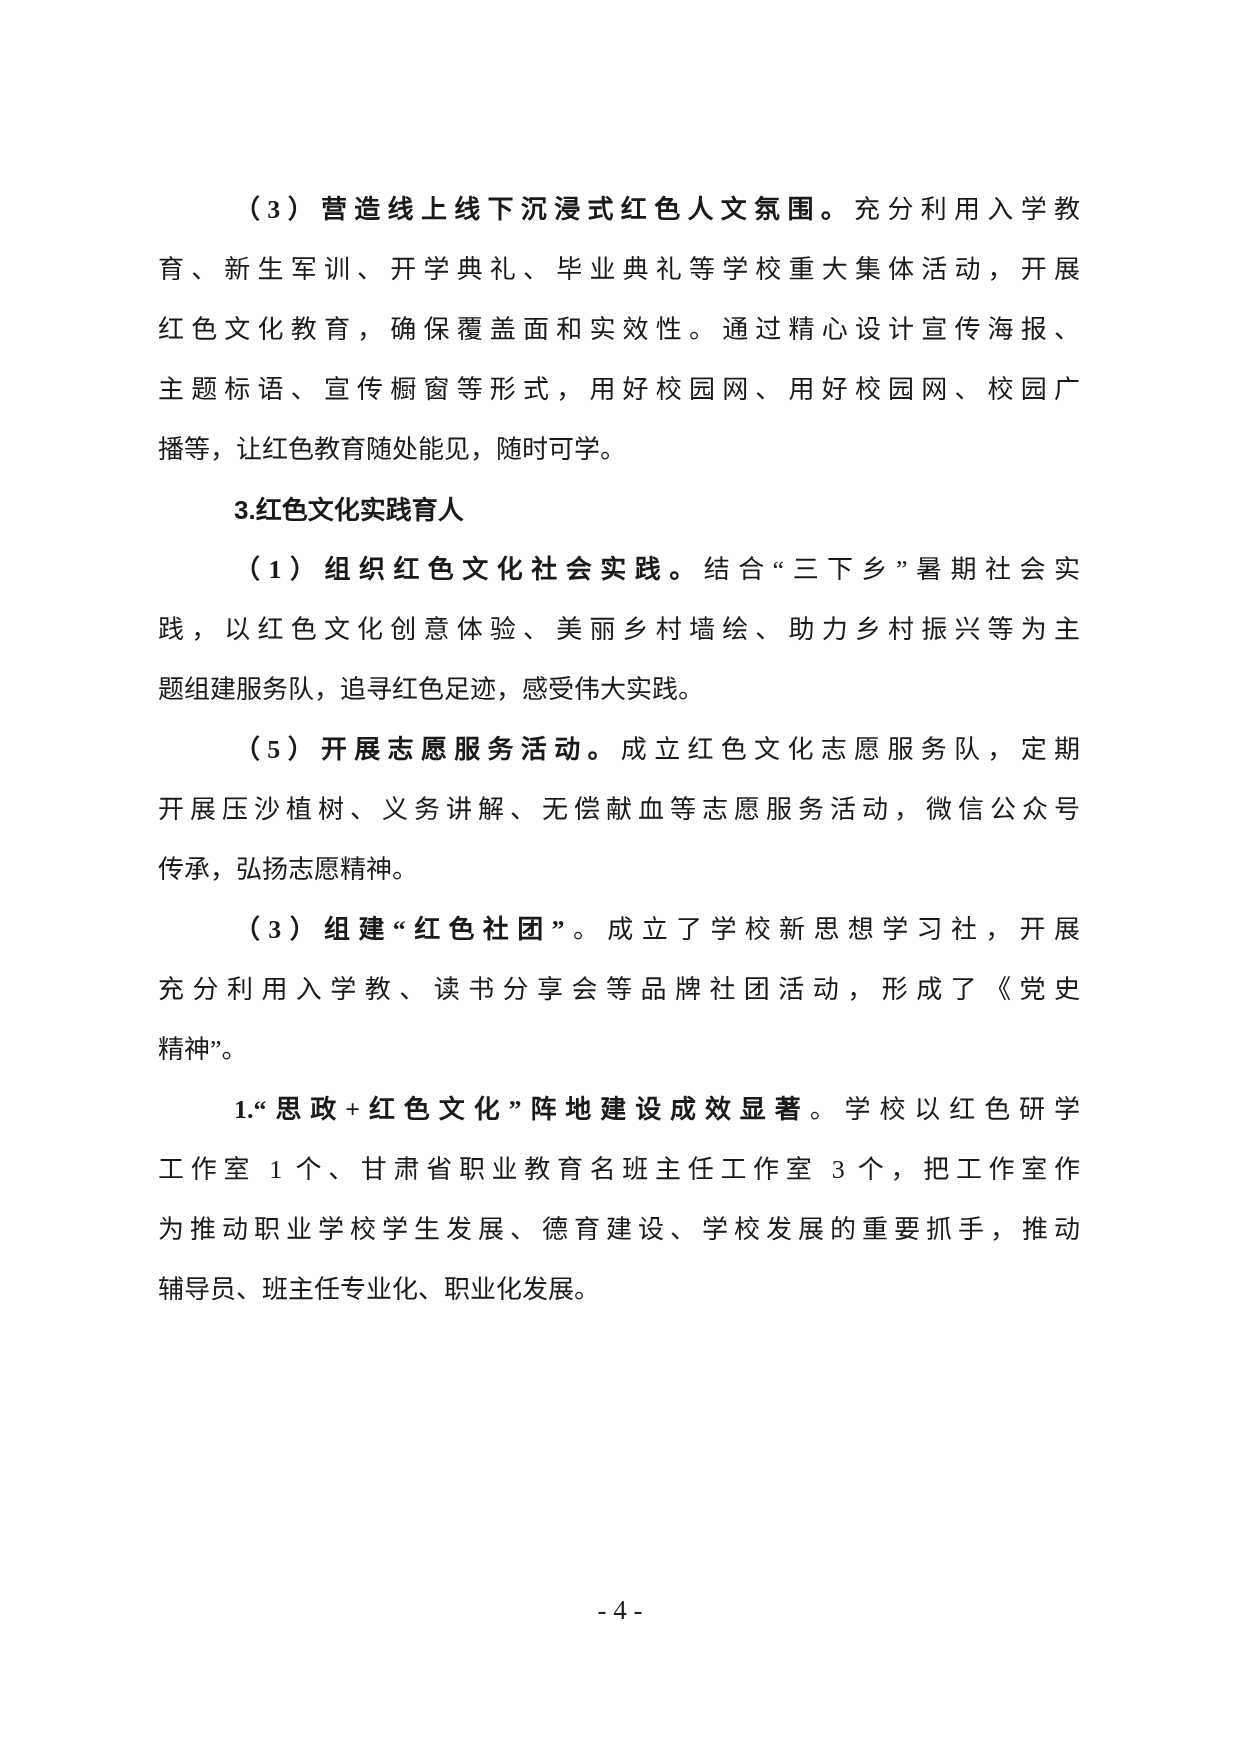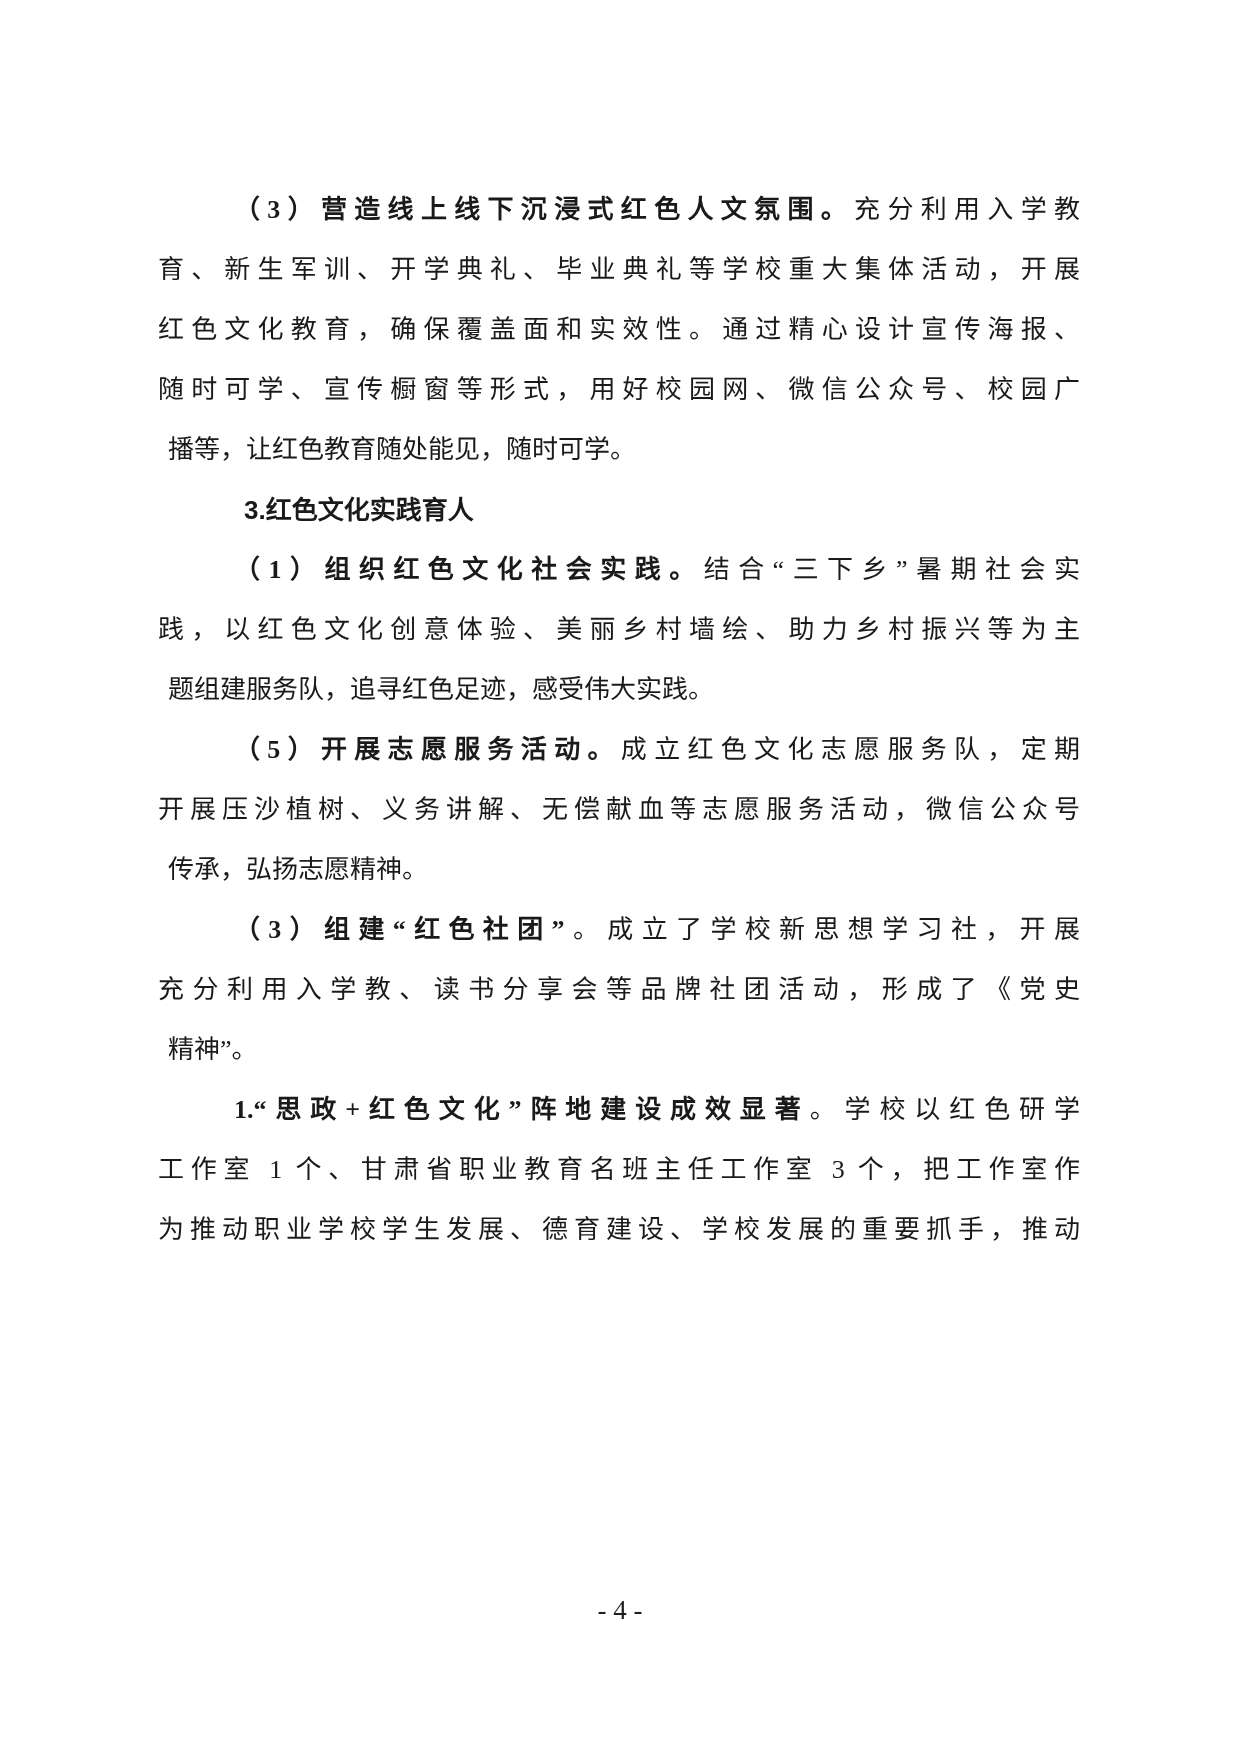--- a/index.html
+++ b/index.html
@@ -26,21 +26,20 @@
     font-size: 26px;
     height: 60px;
     line-height: 60px;
     text-align: justify;
     text-align-last: justify;
     white-space: nowrap;
     overflow: visible;
   }
   .line.last {
     text-align-last: left;
-    margin-left: 10px;
   }
   .line.indent {
     text-indent: 76px;
   }
   .seg { font-weight: normal; }
   .seg.bold { font-weight: bold; }
   .block-heading .seg.bold {
     font-family: "Liberation Sans", "DejaVu Sans", sans-serif;
     font-weight: bold;
   }
@@ -57,30 +56,31 @@
   }
 </style>
 </head>
 <body>
 
 <div class="page">
   <div class="doc">
       <div class="line indent"><span class="seg bold">（3）营造线上线下沉浸式红色人文氛围。</span><span class="seg">充分利用入学教</span></div>
       <div class="line"><span class="seg">育、新生军训、开学典礼、毕业典礼等学校重大集体活动，开展</span></div>
       <div class="line"><span class="seg">红色文化教育，确保覆盖面和实效性。通过精心设计宣传海报、</span></div>
-      <div class="line"><span class="seg">随时可学、宣传橱窗等形式，用好校园网、微信公众号、校园广</span></div>
+      <div class="line"><span class="seg">主题标语、宣传橱窗等形式，用好校园网、用好校园网、校园广</span></div>
       <div class="line last"><span class="seg">播等，让红色教育随处能见，随时可学。</span></div>
       <div class="line indent last block-heading"><span class="seg bold">3.红色文化实践育人</span></div>
       <div class="line indent"><span class="seg bold">（1）组织红色文化社会实践。</span><span class="seg">结合“三下乡”暑期社会实</span></div>
       <div class="line"><span class="seg">践，以红色文化创意体验、美丽乡村墙绘、助力乡村振兴等为主</span></div>
       <div class="line last"><span class="seg">题组建服务队，追寻红色足迹，感受伟大实践。</span></div>
       <div class="line indent"><span class="seg bold">（5）开展志愿服务活动。</span><span class="seg">成立红色文化志愿服务队，定期</span></div>
       <div class="line"><span class="seg">开展压沙植树、义务讲解、无偿献血等志愿服务活动，微信公众号</span></div>
       <div class="line last"><span class="seg">传承，弘扬志愿精神。</span></div>
       <div class="line indent"><span class="seg bold">（3）组建“红色社团”</span><span class="seg">。成立了学校新思想学习社，开展</span></div>
       <div class="line"><span class="seg">充分利用入学教、读书分享会等品牌社团活动，形成了《党史</span></div>
       <div class="line last"><span class="seg">精神”。</span></div>
       <div class="line indent"><span class="seg bold">1.“思政+红色文化”阵地建设成效显著</span><span class="seg">。学校以红色研学</span></div>
       <div class="line"><span class="seg">工作室 1 个、甘肃省职业教育名班主任工作室 3 个，把工作室作</span></div>
       <div class="line"><span class="seg">为推动职业学校学生发展、德育建设、学校发展的重要抓手，推动</span></div>
+      <div class="line last"><span class="seg">辅导员、班主任专业化、职业化发展。</span></div>
     </div>
   <div class="footer">- 4 -</div>
 </div>
 
 </body></html>

